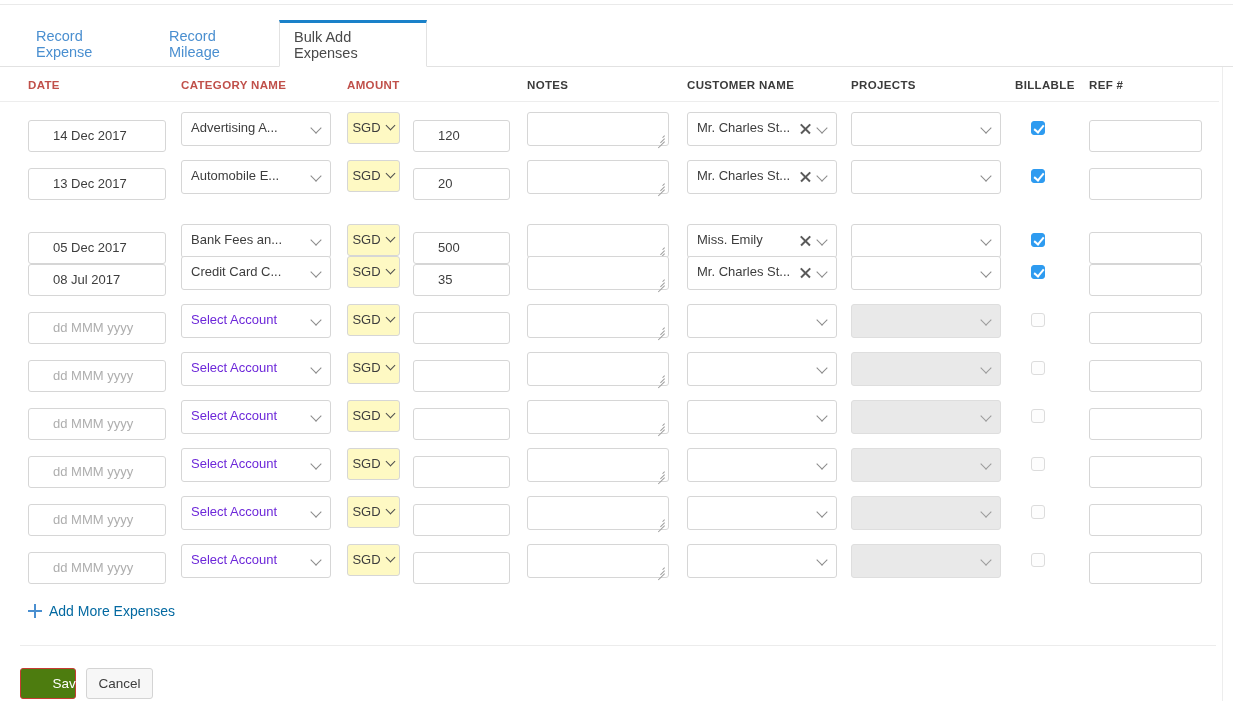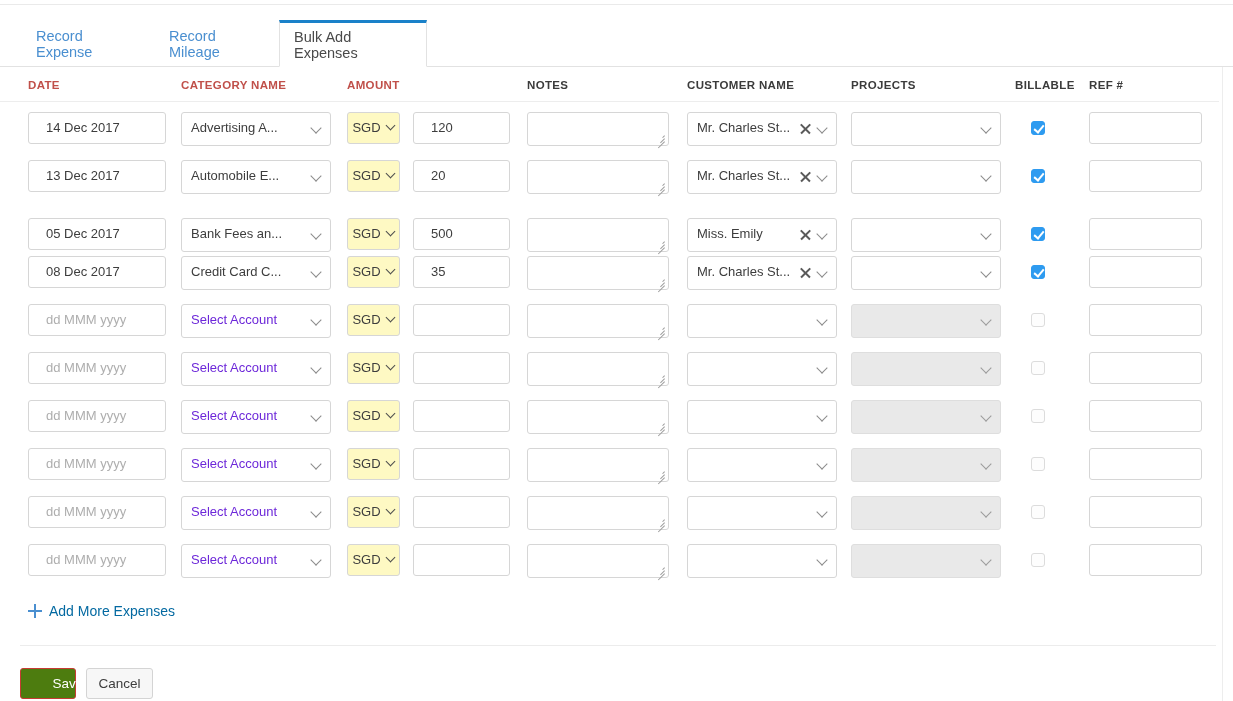--- a/index.html
+++ b/index.html
@@ -69,21 +69,21 @@
 
   .fld {
     position: absolute;
     border: 1px solid #d6d6d6;
     border-radius: 3px;
     background: #ffffff;
     font-family: "Liberation Sans", sans-serif;
     font-size: 13px;
     color: #3d3d3d;
   }
-  .fld.text { height: 32px; padding: 0 17px; line-height: 30px; overflow: hidden; white-space: nowrap; }
+  .fld.text { height: 32px; padding: 0 24px; line-height: 30px; overflow: hidden; white-space: nowrap; margin-top: 8px; }
   .fld.text.ph { color: #aeaeae; }
 
   
   .c-date { left: 28px; width: 138px; top: 8px; }
   
   .c-cat  { left: 181px; width: 150px; top: 8px; }
   
   .c-cur  { left: 347px; width: 53px; top: 8px; background: #fef9c3; }
   
   .c-amt  { left: 413px; width: 97px; top: 8px; }
@@ -328,21 +328,21 @@
         </div>
         <div class="fld c-proj">
           <span class="sel-wrap">
             <span class="sel-label blank">&nbsp;</span>
             <span class="chev"></span>
           </span>
         </div>
         <div class="cbx checked c-bill"></div>
         <div class="fld text c-ref"><span></span></div>
       </div>
-      <div class="row" style="top: 210px; text-decoration: underline;">
+      <div class="row" style="top: 216px; text-decoration: underline;">
         <div class="fld text c-date"><span>05 Dec 2017</span></div>
         <div class="fld c-cat">
           <span class="sel-wrap">
             <span class="sel-label">Bank Fees an...</span>
             <span class="chev"></span>
           </span>
         </div>
         <div class="fld c-cur">
           <span class="cur-inner">
             <span>SGD</span>
@@ -365,21 +365,21 @@
         <div class="fld c-proj">
           <span class="sel-wrap">
             <span class="sel-label blank">&nbsp;</span>
             <span class="chev"></span>
           </span>
         </div>
         <div class="cbx checked c-bill"></div>
         <div class="fld text c-ref"><span></span></div>
       </div>
       <div class="row" style="top: 248px;">
-        <div class="fld text c-date"><span>08 Dec 2017</span></div>
+        <div class="fld text c-date"><span>08 Jul 2017</span></div>
         <div class="fld c-cat">
           <span class="sel-wrap">
             <span class="sel-label">Credit Card C...</span>
             <span class="chev"></span>
           </span>
         </div>
         <div class="fld c-cur">
           <span class="cur-inner">
             <span>SGD</span>
             <span class="chev-sm"></span>

